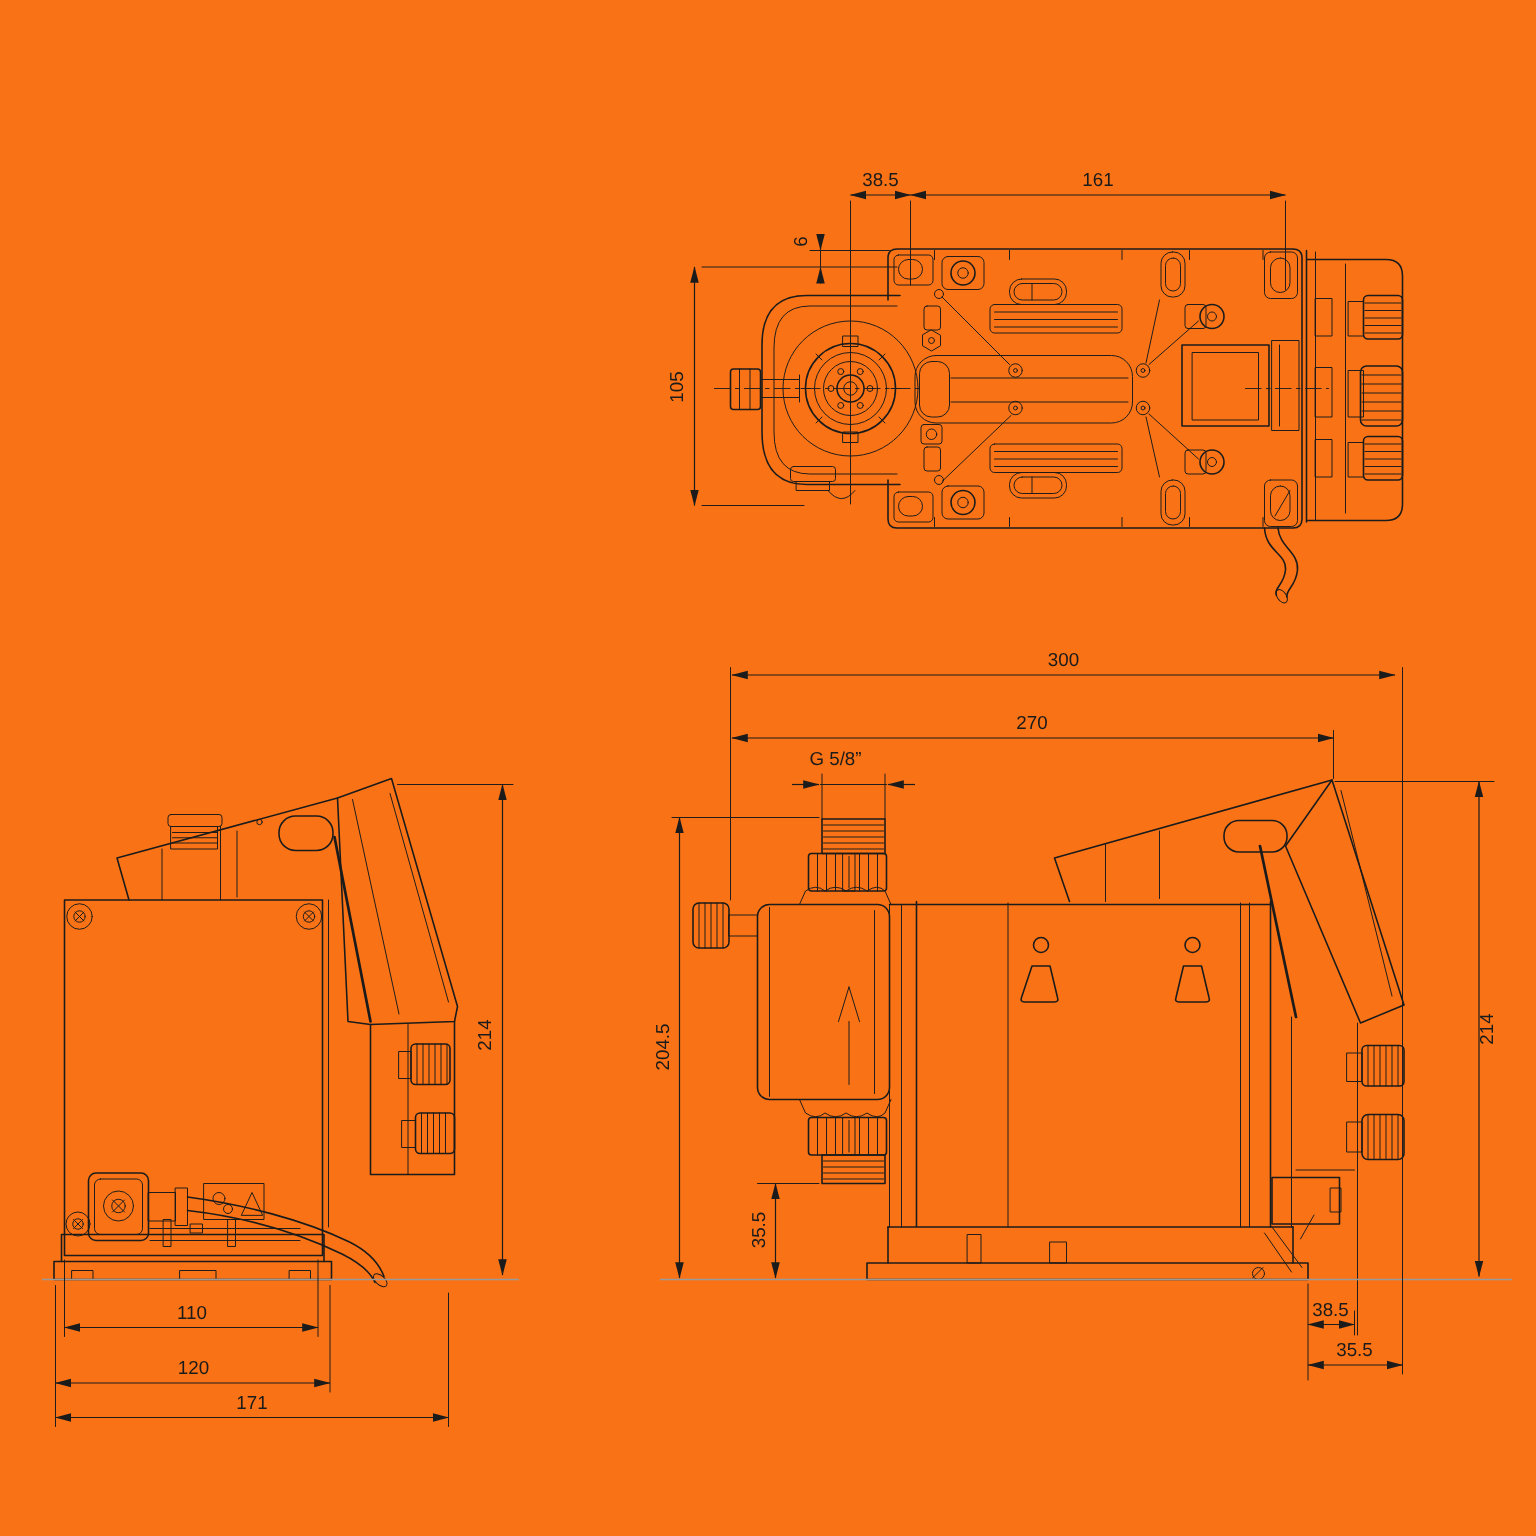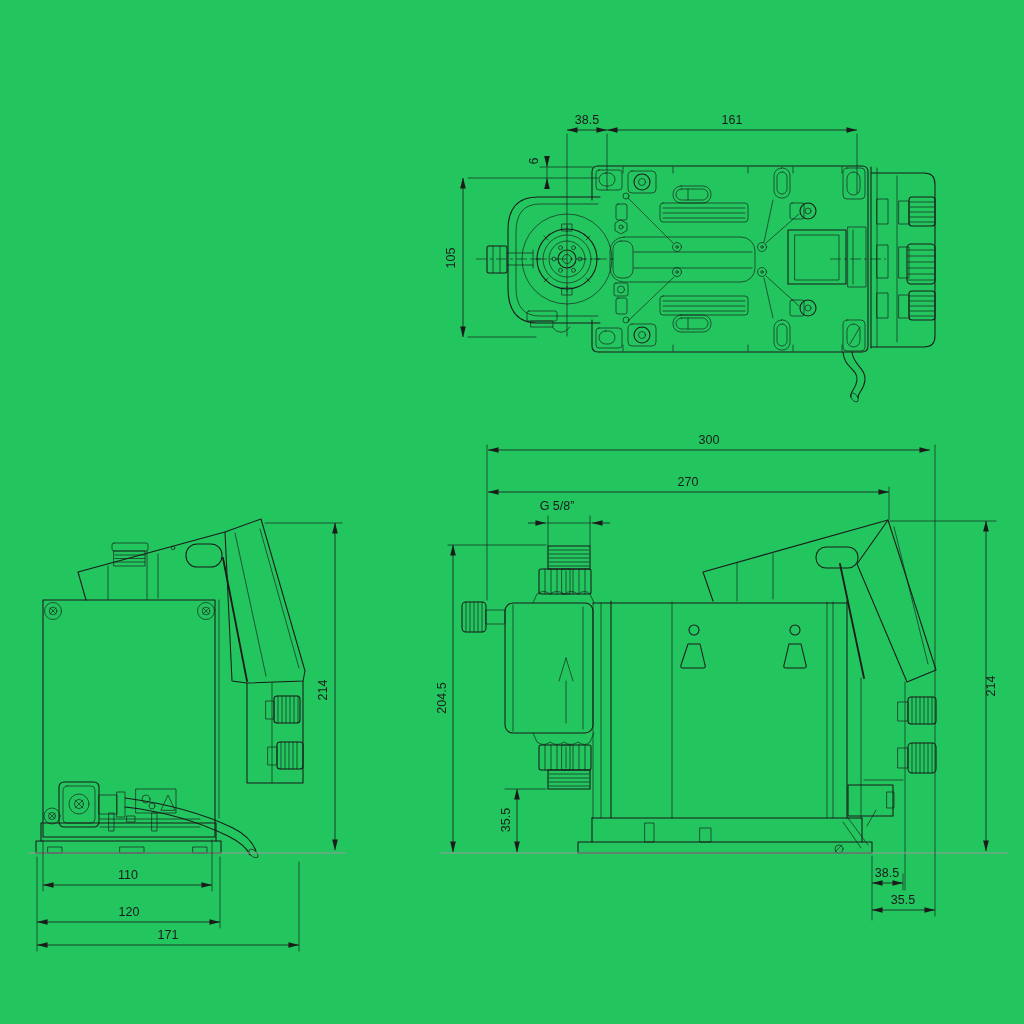--- a/index.html
+++ b/index.html
@@ -1,16 +1,16 @@
 <!DOCTYPE html>
 <html><head>
 <meta charset="utf-8">
 <style>
   html,body{margin:0;padding:0;background:#ffffff;}
-  .stage{position:relative;width:1024px;height:1024px;background:#22c55e;overflow:hidden;}
+  .stage{position:relative;width:1024px;height:1024px;background:#f97316;overflow:hidden;}
   svg text{font-family:"Liberation Sans","DejaVu Sans",sans-serif;font-size:12.5px;fill:#1b1b1b;text-anchor:middle;}
   .o{fill:none;stroke:#1b1b1b;stroke-width:1.05;stroke-linejoin:round;stroke-linecap:round}
   .t{fill:none;stroke:#1b1b1b;stroke-width:.65;stroke-linejoin:round;stroke-linecap:round}
   .w2{fill:none;stroke:#1b1b1b;stroke-width:1.8;stroke-linecap:round}
   .d{fill:none;stroke:#1b1b1b;stroke-width:.8}
   .cl{fill:none;stroke:#1b1b1b;stroke-width:.6;stroke-dasharray:11 3 3 3}
   .g{fill:none;stroke:#9a9a9a;stroke-width:1.1}
 </style>
 </head>
 <body>

